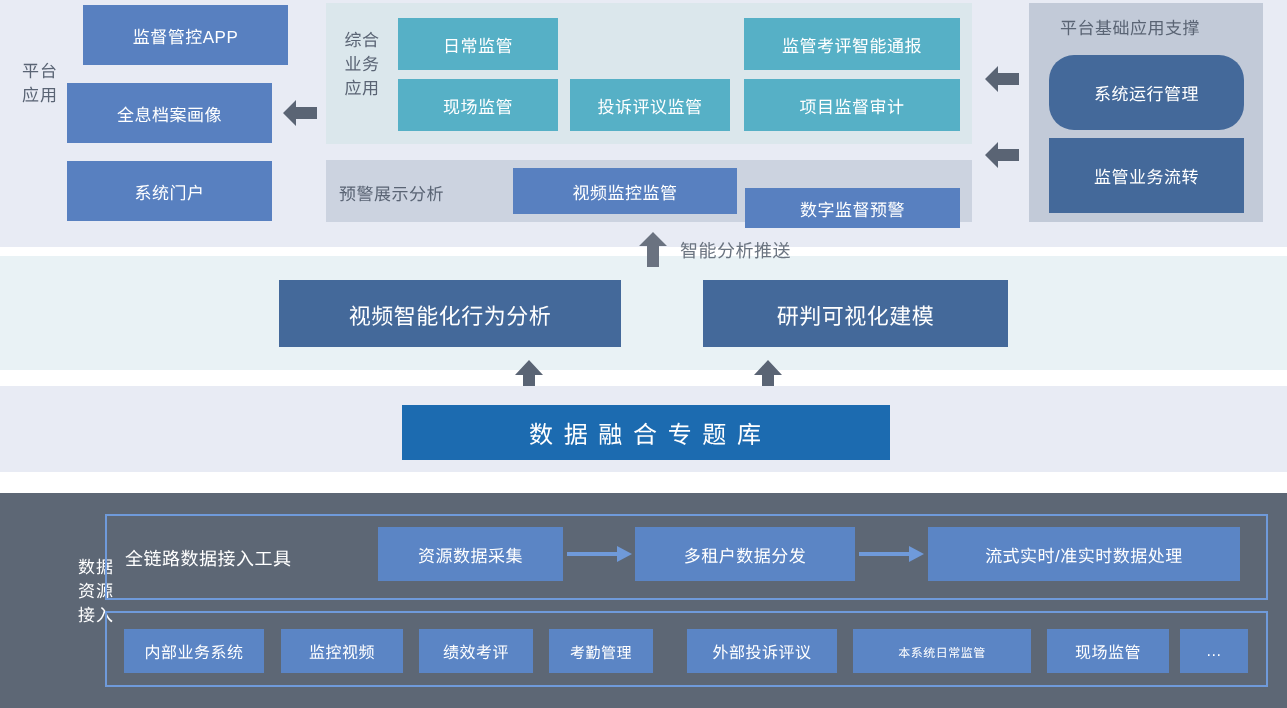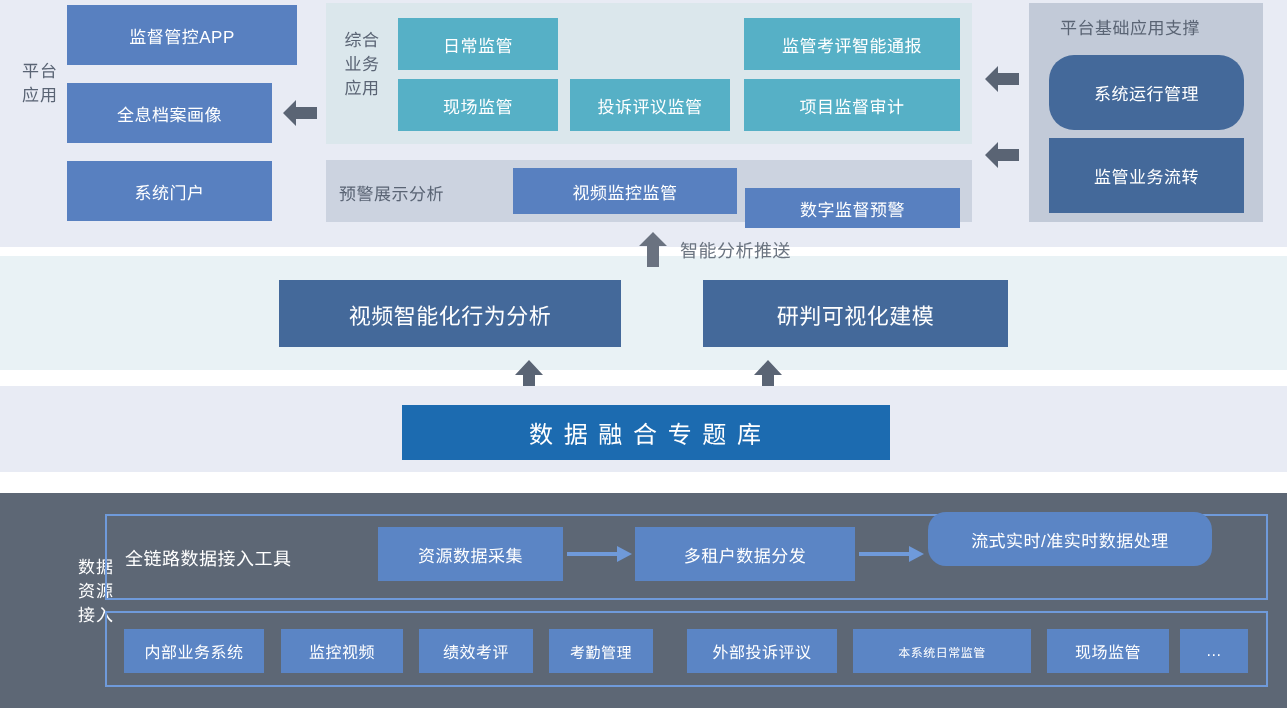--- a/index.html
+++ b/index.html
@@ -107,21 +107,21 @@
 </style>
 </head>
 <body>
 
 <div id="diagram">
 
   <div class="band" id="band-platform"></div>
 
   <div class="side-label" style="left:20px; top:60px; width:40px;">平台应用</div>
 
-  <div class="box blue" style="left:67px; top:5px; width:230px; height:60px;">
+  <div class="box blue" style="left:83px; top:5px; width:205px; height:60px;">
     <span>监督管控APP</span>
   </div>
   <div class="box blue" style="left:67px; top:83px; width:205px; height:60px;">
     <span>全息档案画像</span>
   </div>
   <div class="box blue" style="left:67px; top:161px; width:205px; height:60px;">
     <span>系统门户</span>
   </div>
 
   <svg class="abs" style="left:283px; top:98px;" width="34" height="30" viewBox="0 0 34 30">
@@ -219,21 +219,21 @@
   </svg>
 
   <div class="box blue2" style="left:635px; top:527px; width:220px; height:54px;">
     <span>多租户数据分发</span>
   </div>
 
   <svg class="abs" style="left:859px; top:545px;" width="65" height="18" viewBox="0 0 65 18">
     <path d="M0,7 L50,7 L50,1 L65,9 L50,17 L50,11 L0,11 Z" fill="#6f9ada"></path>
   </svg>
 
-  <div class="box blue2" style="left:928px; top:512px; width:284px; height:54px;border-radius:18px;">
+  <div class="box blue2" style="left:928px; top:527px; width:312px; height:54px;">
     <span>流式实时/准实时数据处理</span>
   </div>
 
   <div class="inner-frame" style="left:105px; top:611px; width:1163px; height:76px;"></div>
 
   <div class="box blue2" style="left:124px; top:629px; width:140px; height:44px; font-size:16px;">
     <span>内部业务系统</span>
   </div>
   <div class="box blue2" style="left:281px; top:629px; width:122px; height:44px; font-size:16px;">
     <span>监控视频</span>

